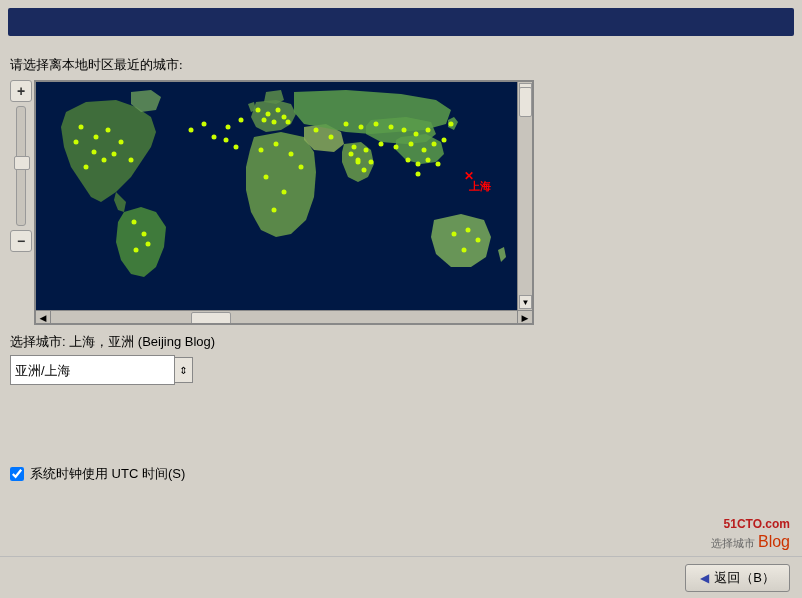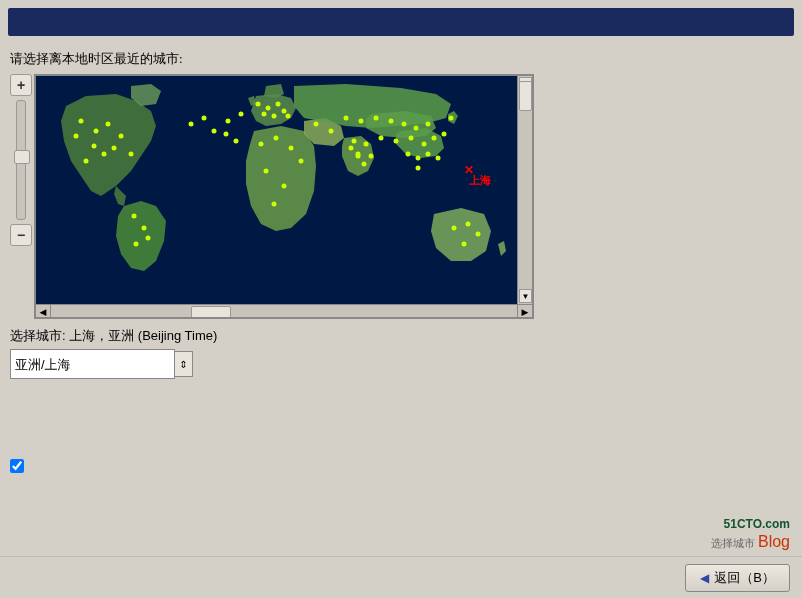--- a/index.html
+++ b/index.html
@@ -20,21 +20,21 @@
       height: 28px;
       margin: 8px 8px 0 8px;
       border-radius: 2px;
     }
 
     .main-content {
       padding: 8px 10px;
     }
 
     .instruction-label {
-      margin: 6px 0 6px 0;
+      margin: 12px 0 6px 0;
       font-size: 13px;
       font-family: Liberation Serif, serif;
     }
 
     
     .map-outer {
       display: flex;
       align-items: flex-start;
     }
 
@@ -267,21 +267,21 @@
       position: absolute;
       bottom: 45px;
       right: 12px;
       font-size: 11px;
       color: #666;
       text-align: right;
       line-height: 1.3;
     }
 
     .watermark .site {
-      color: #14532d;
+      color: #b91c1c;
       font-weight: bold;
       font-size: 12px;
     }
 
     .watermark .blog {
       color: #cc3300;
       font-size: 16px;
     }
 
     
@@ -439,35 +439,36 @@
       <div class="hscrollbar-row">
         <div class="hscrollbar-left-btn">◀</div>
         <div class="hscrollbar-track">
           <div class="hscrollbar-thumb"></div>
         </div>
         <div class="hscrollbar-right-btn">▶</div>
       </div>
     </div>
   </div>
 
-  <div class="city-label">选择城市: 上海，亚洲 (Beijing Time)</div>
+  <div class="city-label">选择城市: 上海，亚洲 (Beijing Blog)</div>
 
   <div class="city-select-container">
     <select class="city-select">
       <option>亚洲/上海</option>
       <option>亚洲/北京</option>
       <option>亚洲/香港</option>
       <option>亚洲/东京</option>
       <option>亚洲/首尔</option>
     </select>
     <div class="select-arrow">⇕</div>
   </div>
 
   <div class="utc-row">
     <input type="checkbox" class="utc-checkbox" id="utcCheck" checked="" style="">
+    <label for="utcCheck" class="utc-label">系统时钟使用 UTC 时间(S)</label>
   </div>
 
 </div>
 
 <div class="watermark">
   <span class="site">51CTO.com</span><br>
   <span>选择城市</span>&nbsp;<span class="blog">Blog</span>
 </div>
 
 <div class="bottom-bar">

